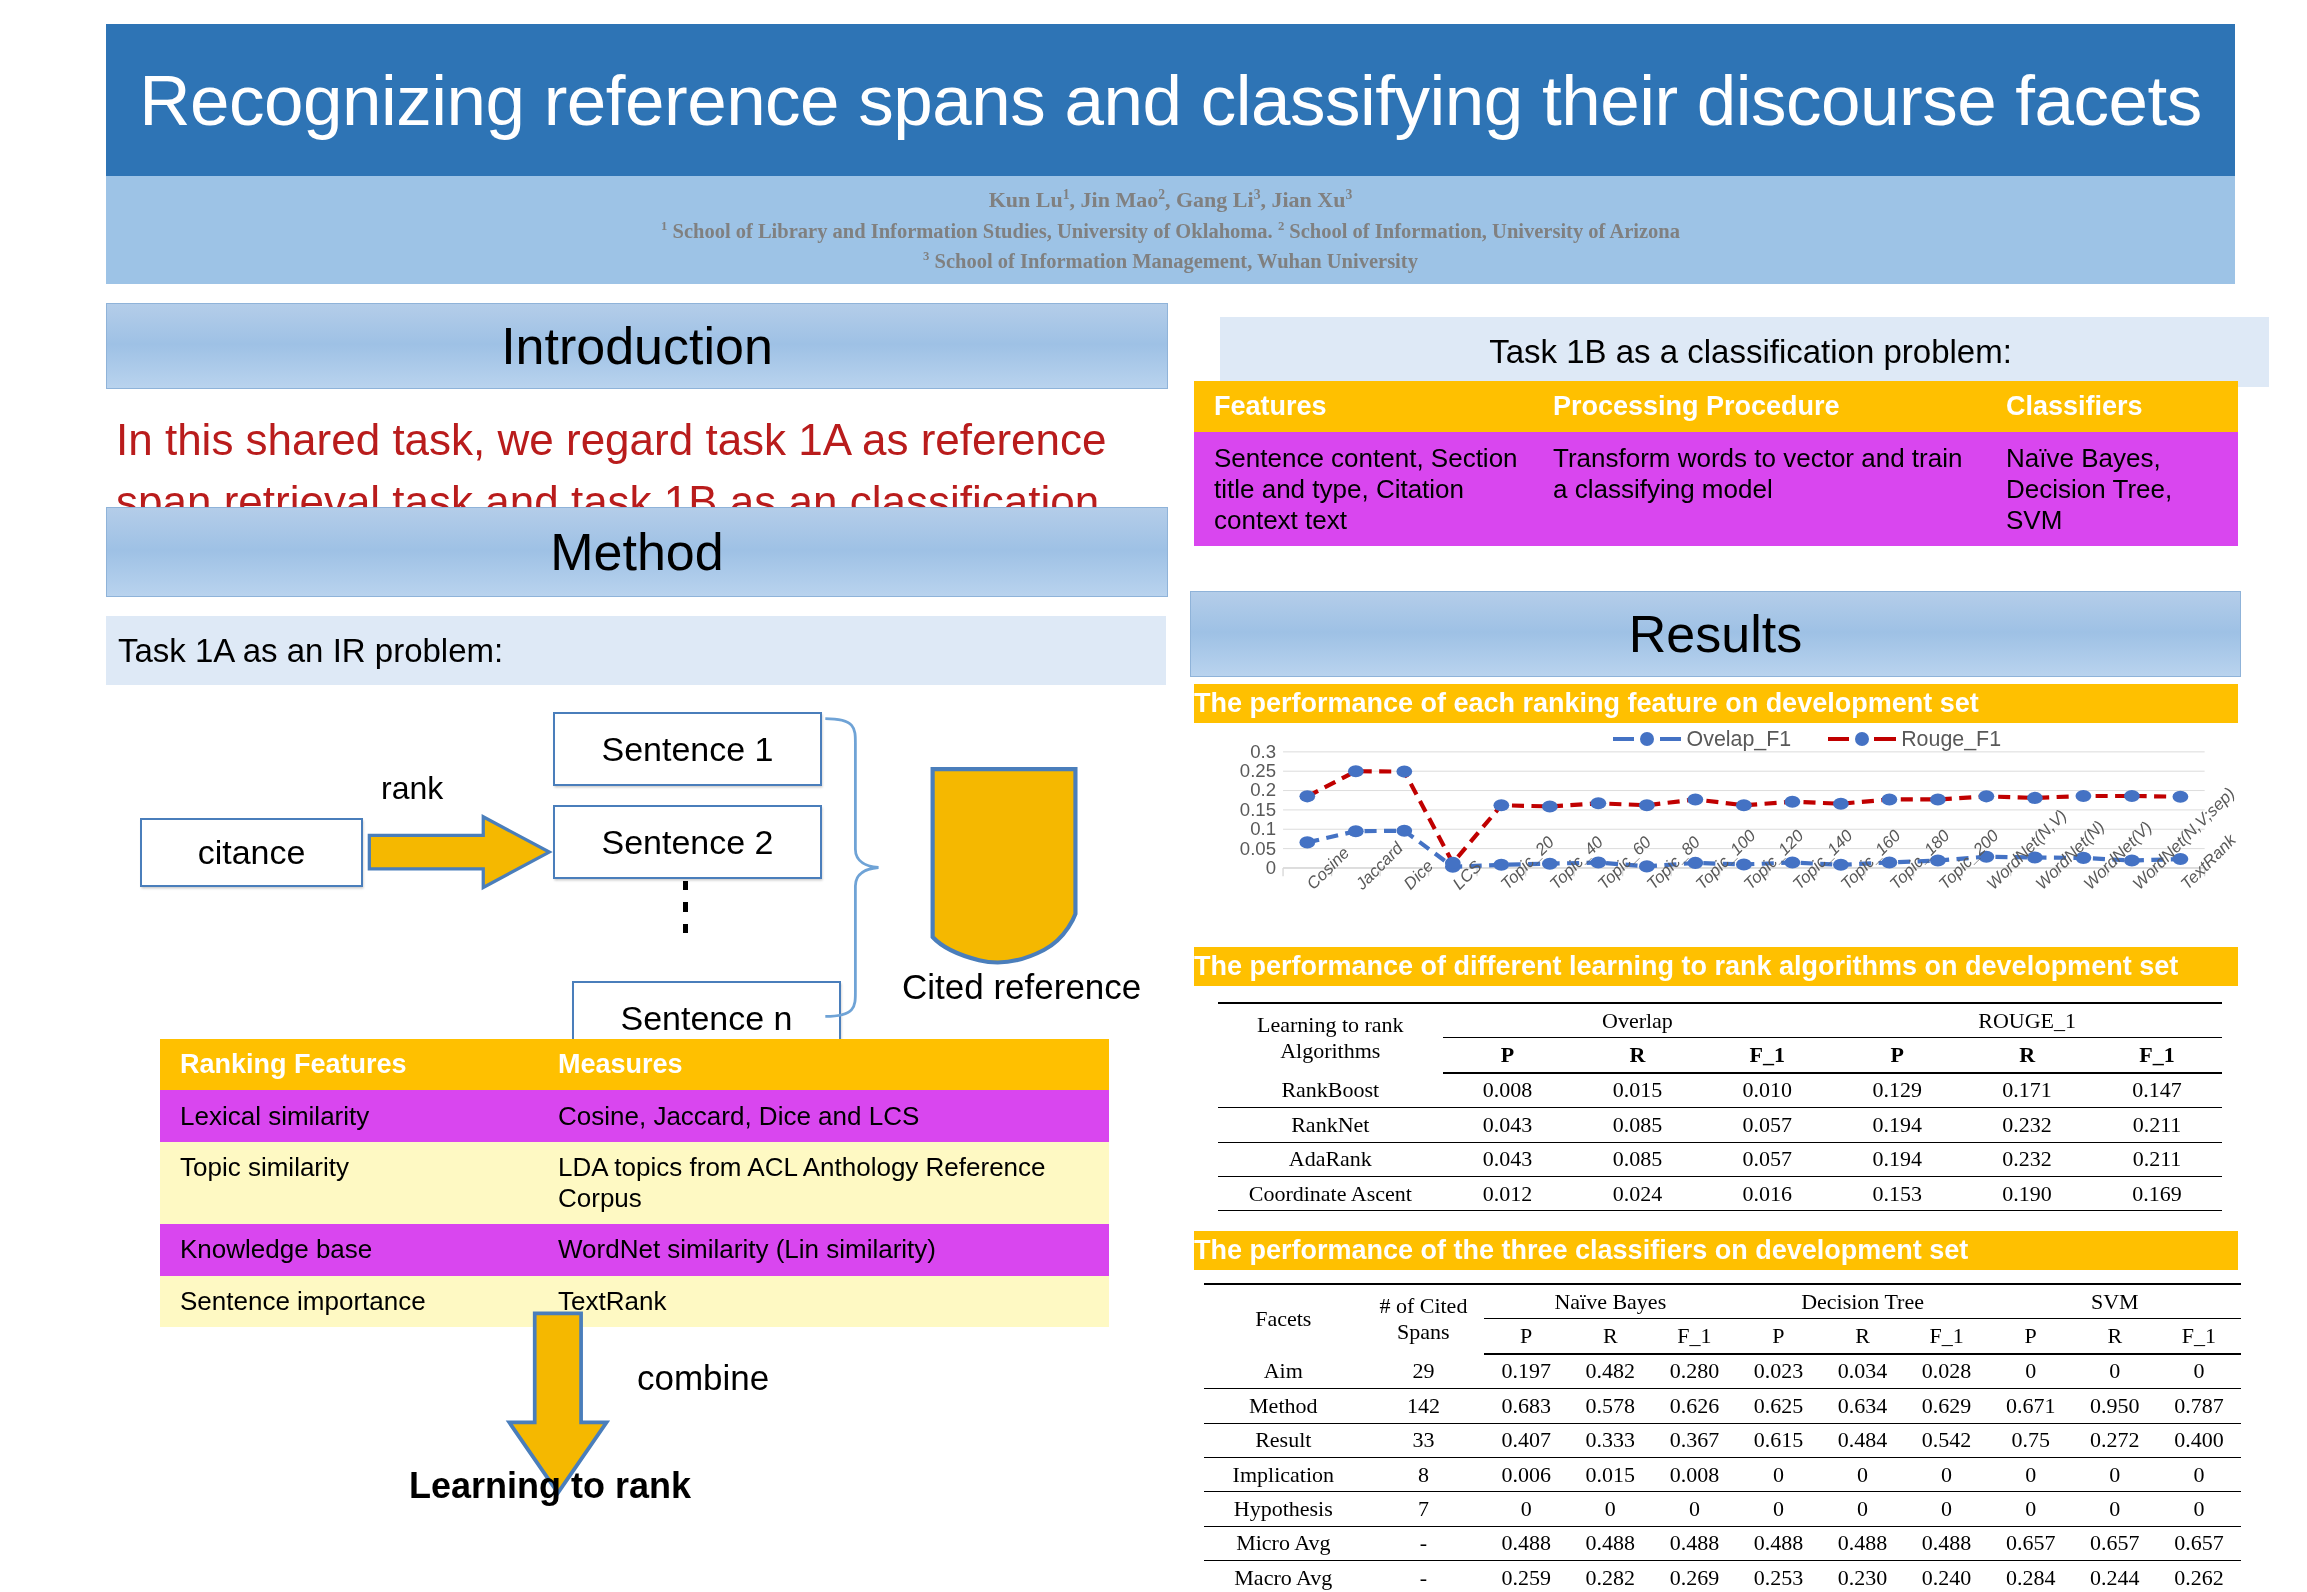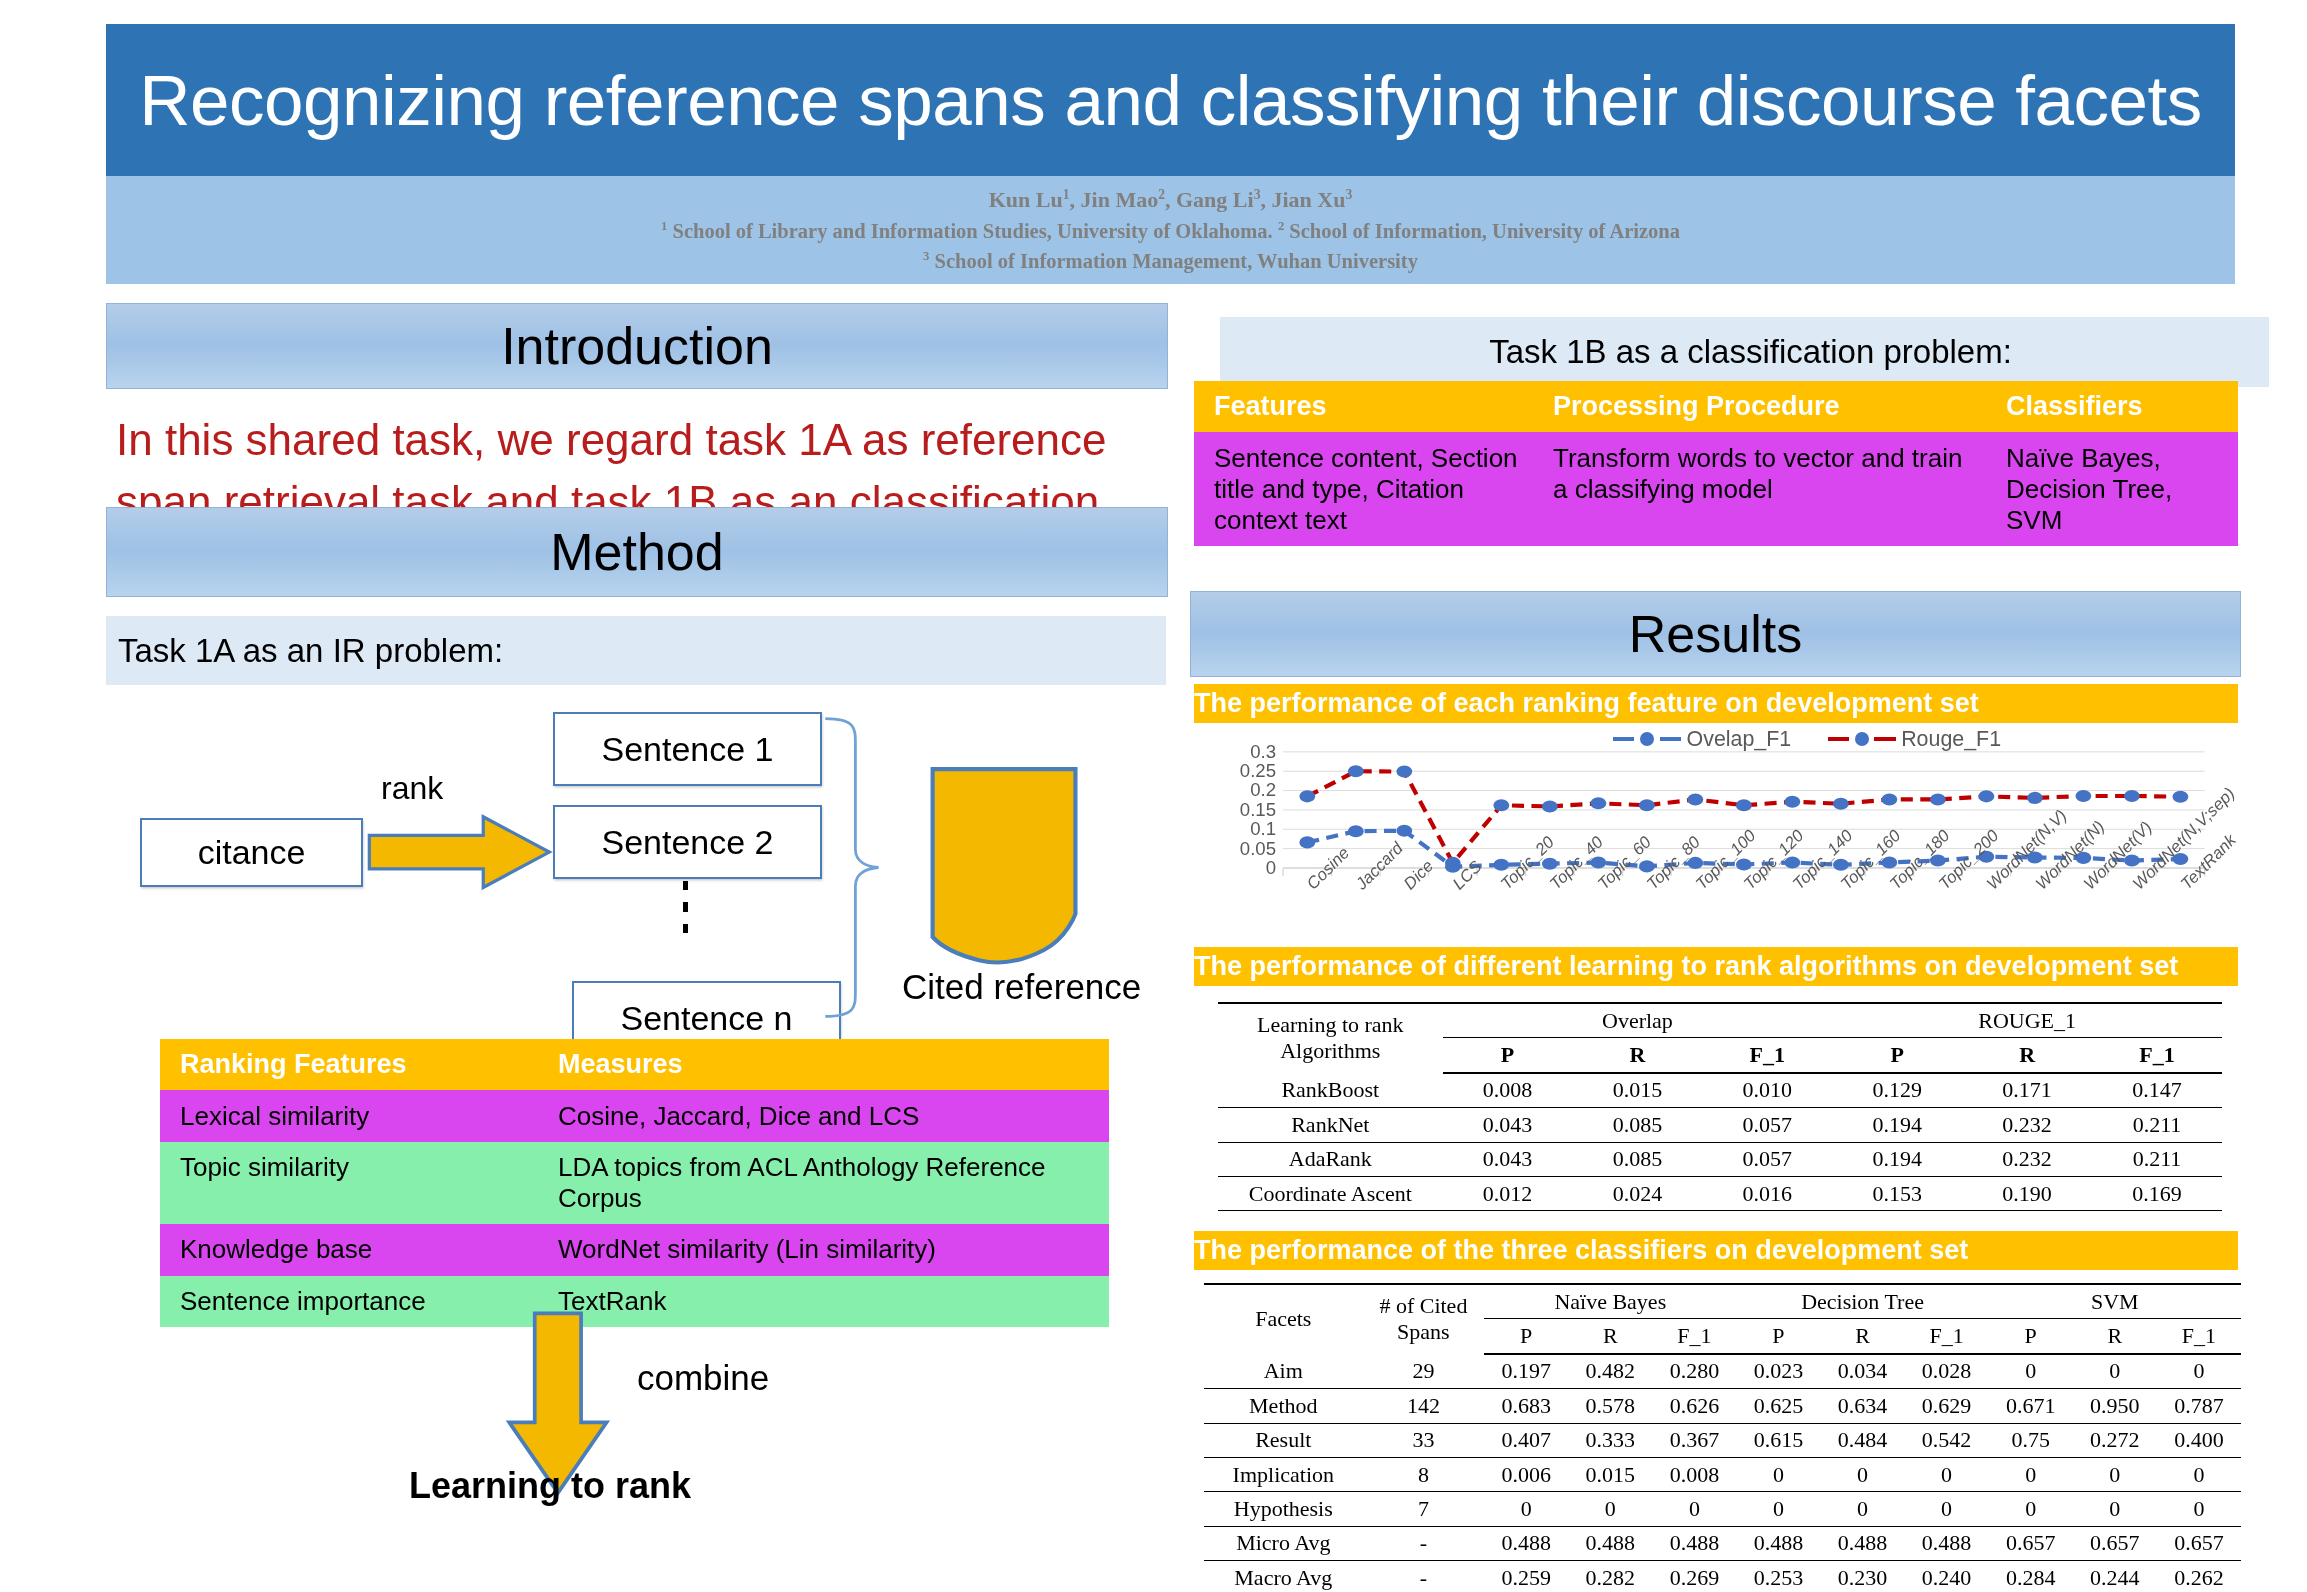--- a/index.html
+++ b/index.html
@@ -24,21 +24,21 @@
   .sub-head .sh{font-size:33px;color:#000;padding-left:12px;}
 
   .body-text{position:absolute;font-size:44px;line-height:1.42;color:#b91c1c;}
 
   
   .ytable{position:absolute;border-collapse:separate;border-spacing:0;}
   .ytable td,.ytable th{vertical-align:top;text-align:left;padding-left:20px;}
   .ythead{background:#ffc000;color:#fff;font-size:27px;font-weight:bold;padding:10.2px 12px 10.2px 12px;}
   .ycell{font-size:26px;color:#000;padding:10.2px 12px;}
   .yrow-a{background:#d946ef;}
-  .yrow-b{background:#86efac;}
+  .yrow-b{background:#fef9c3;}
 
   
   .fbox{position:absolute;background:#fff;border:2.3px solid #4a7ebb;
     display:flex;align-items:center;justify-content:center;font-size:34px;color:#000;
     box-shadow:1.4px 1.9px 2.3px rgba(0,0,0,.22);}
   .flabel{position:absolute;font-size:32px;color:#000;}
   .fbig{position:absolute;font-size:35px;color:#000;}
   .fbold{position:absolute;font-size:36px;font-weight:bold;color:#000;}
   .dots{position:absolute;display:flex;flex-direction:column;gap:12px;align-items:center;}
   .dots i{display:block;width:4.7px;height:9.3px;background:#000;}

